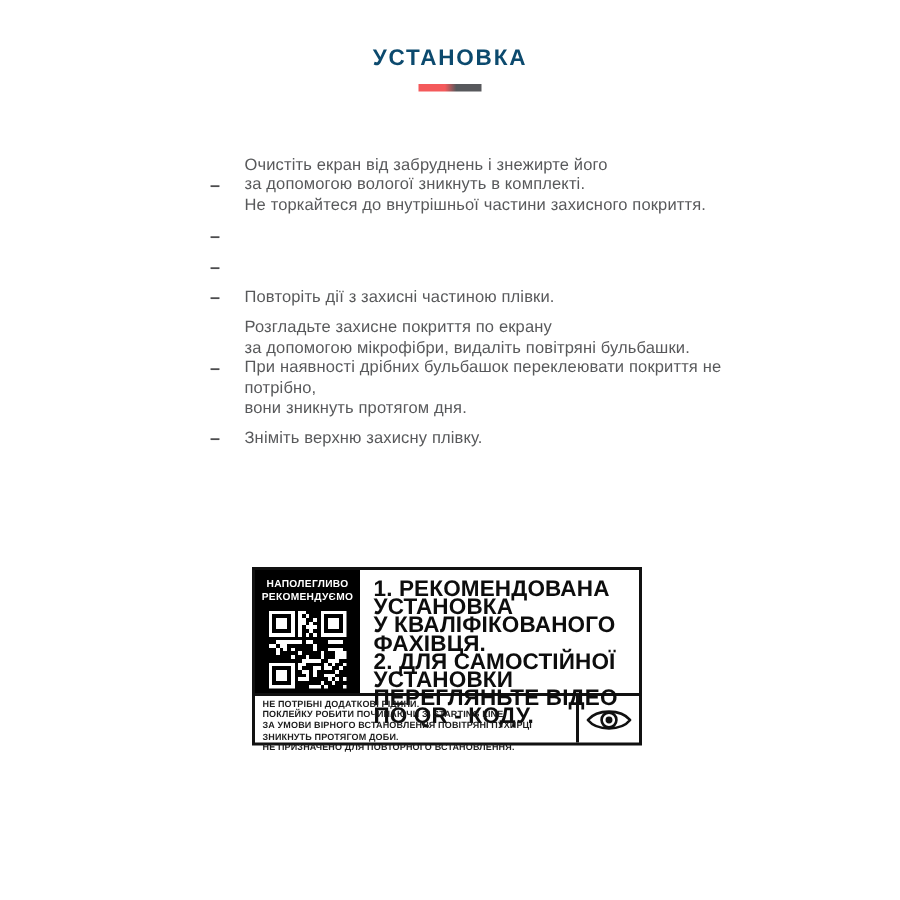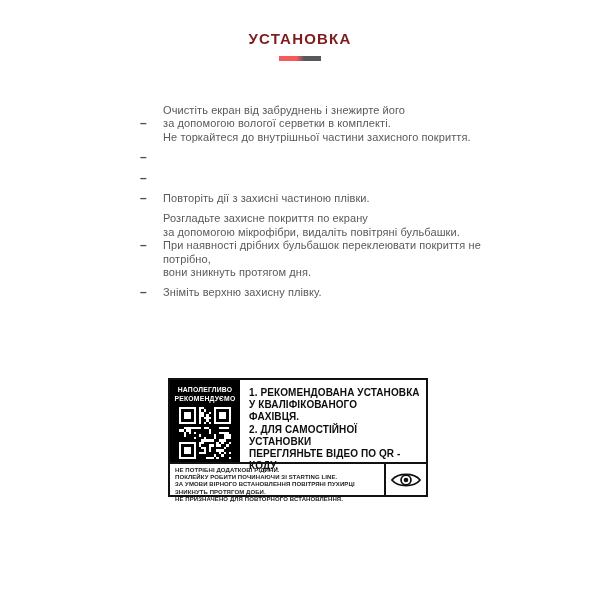--- a/index.html
+++ b/index.html
@@ -4,21 +4,21 @@
 <style>
   html,body{margin:0;padding:0;background:#ffffff;}
   .canvas{
     position:relative;width:600px;height:600px;background:#ffffff;overflow:hidden;
     font-family:"Liberation Sans",sans-serif;
   }
   
   .page-title{
     position:absolute;top:30px;left:0;width:100%;
     text-align:center;font-size:15px;font-weight:600;
-    letter-spacing:1.2px;color:#7f1d1d;margin:0;
+    letter-spacing:1.2px;color:#0c4a6e;margin:0;
   }
   .title-bar{
     position:absolute;top:56px;left:279px;width:42px;height:5px;
     background:linear-gradient(90deg,#f4595b 0%,#f4595b 42%,#57585c 60%,#57585c 100%);
   }
   
   .instructions{position:absolute;left:140px;top:104px;width:390px;}
   .bullet{display:flex;align-items:center;margin-bottom:7px;}
   .dash{
     flex:0 0 23px;font-weight:700;font-size:12px;color:#4c4c4e;
@@ -36,21 +36,21 @@
   .box-top{display:flex;height:82px;}
   .left-col{flex:0 0 70px;background:#000;}
   .badge{
     margin:0;padding-top:5px;text-align:center;color:#fff;
     font-size:6.8px;line-height:9px;font-weight:700;letter-spacing:0.2px;
     white-space:pre-line;
   }
   .qr-wrap{width:52px;height:52px;margin:4px auto 0;}
   .right-col{flex:1;padding:7px 6px 0 9px;}
   .rec-item{
-    margin:0;font-size:10px;line-height:12.2px;font-weight:700;
+    margin:0;font-size:15px;line-height:12.2px;font-weight:700;
     color:#0d0d0d;white-space:pre-line;letter-spacing:0.1px;
   }
   .rec-item + .rec-item{margin-top:0;}
   .box-bottom{display:flex;height:33px;border-top:2px solid #111;box-sizing:border-box;}
   .fine{
     flex:1;margin:0;padding:3px 3px 0 5px;
     font-size:6px;line-height:7.2px;font-weight:600;color:#1c1c1c;
     white-space:pre-line;letter-spacing:0.1px;
   }
   .eye-cell{
@@ -63,21 +63,21 @@
 
 <div class="canvas">
 
   <h1 class="page-title">УСТАНОВКА</h1>
   <div class="title-bar"></div>
 
   <div class="instructions">
     <div class="bullet">
       <span class="dash">–</span>
       <p class="itext">Очистіть екран від забруднень і знежирте його
-за допомогою вологої серветки в комплекті.
+за допомогою вологої зникнуть в комплекті.
 Не торкайтеся до внутрішньої частини захисного покриття.</p>
     </div>
     <div class="bullet">
       <span class="dash">–</span>
     </div>
     <div class="bullet">
       <span class="dash">–</span>
     </div>
     <div class="bullet">
       <span class="dash">–</span>

